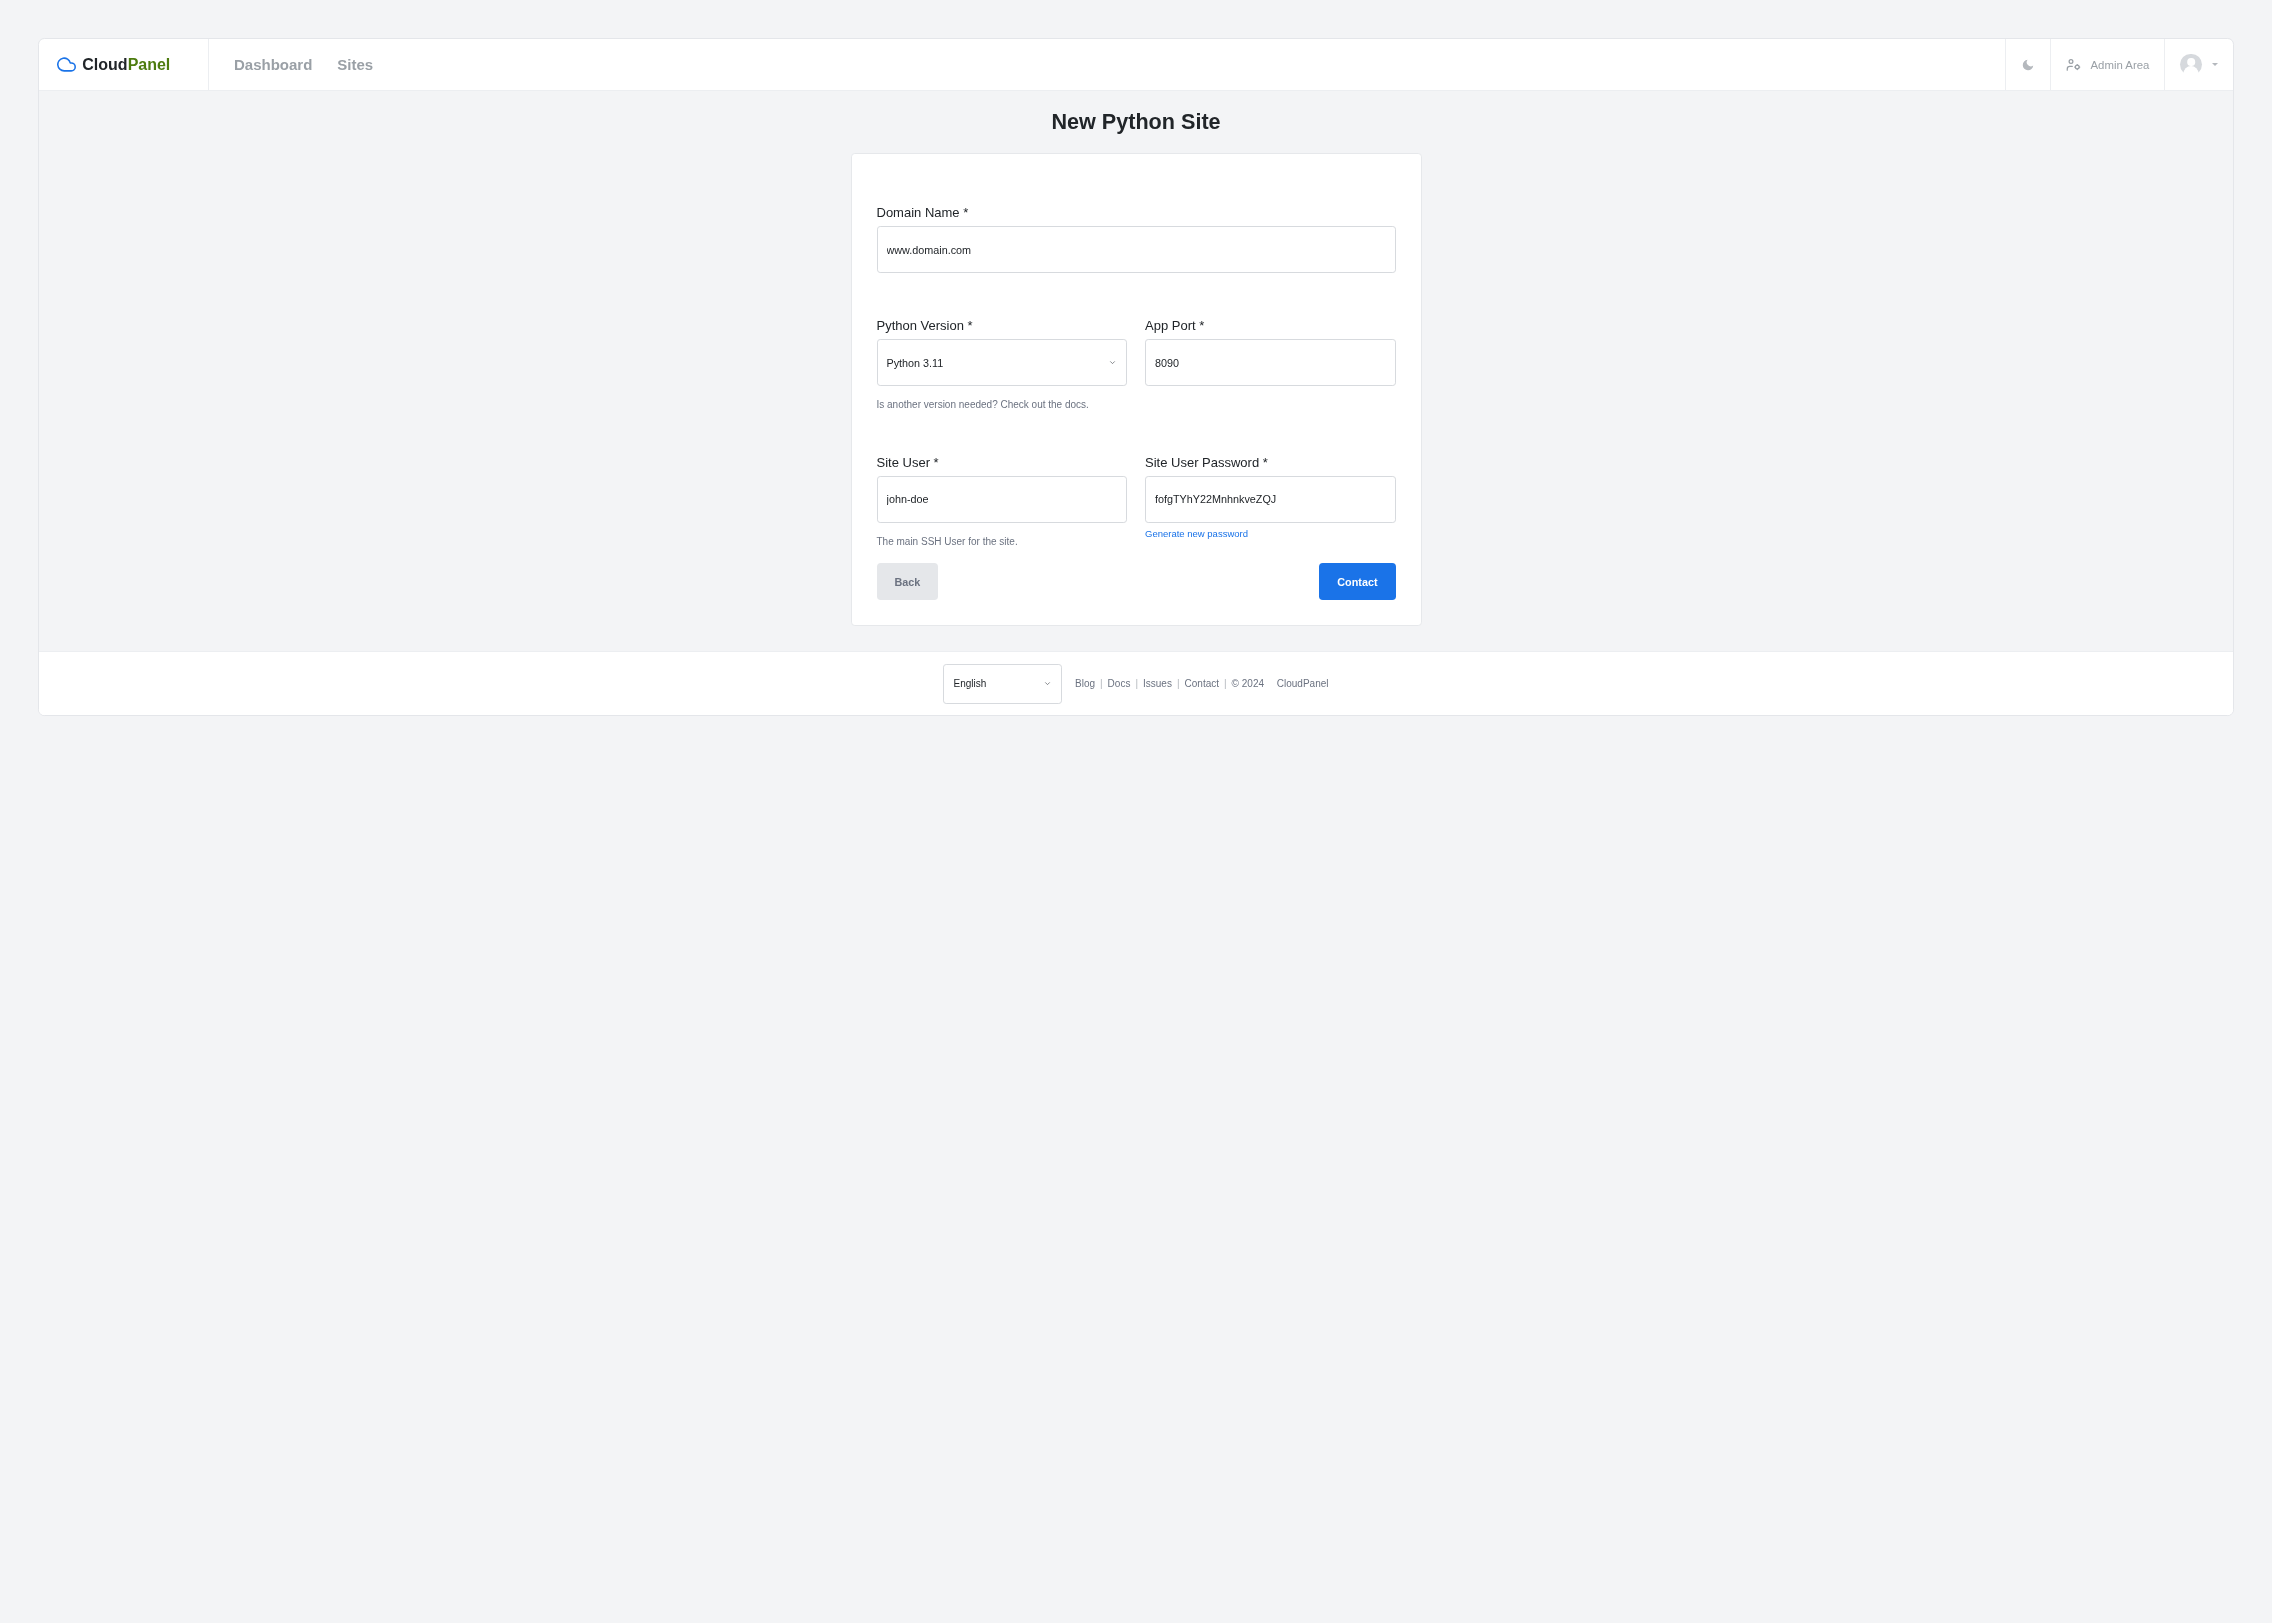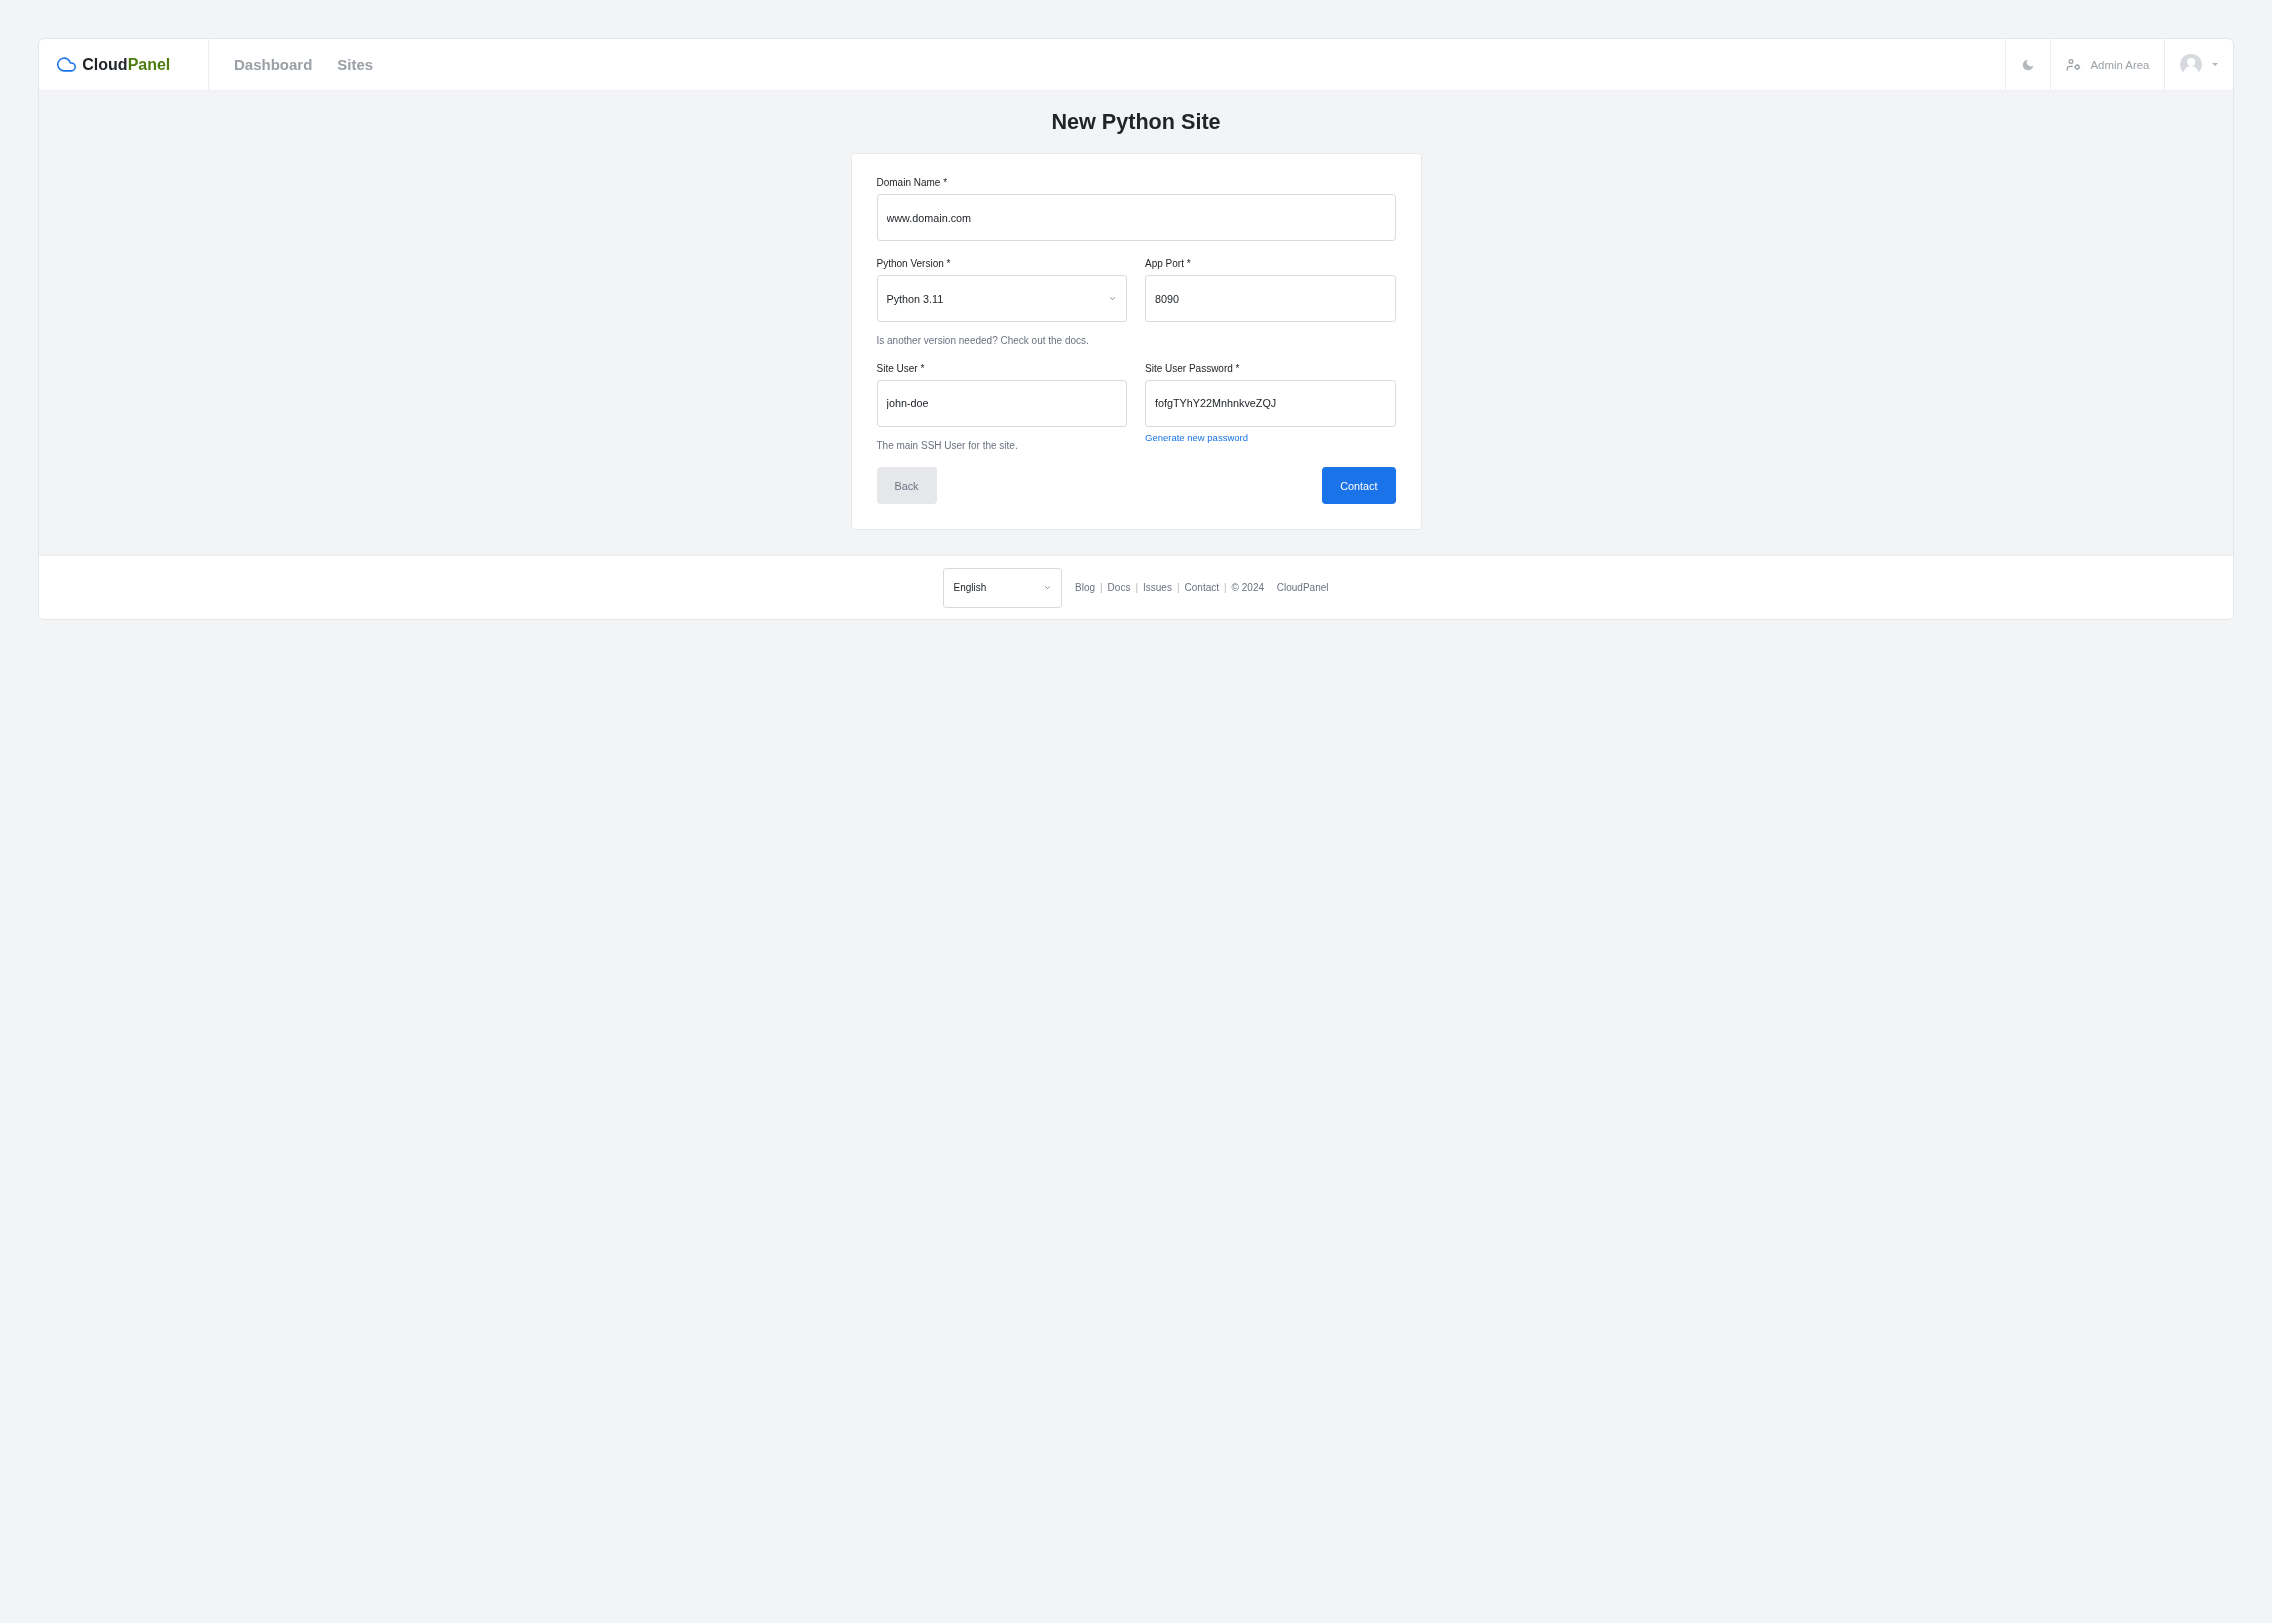--- a/index.html
+++ b/index.html
@@ -91,41 +91,41 @@
   background: #fff;
   border: 0.6px solid #e6e8eb;
   border-radius: 3.8px;
   width: 571px;
   margin: 0 auto;
   padding: 23px 25px 25px;
 }
 .form-row { display: flex; gap: 18px; margin-bottom: 16.5px; }
 .form-group { flex: 1; display: flex; flex-direction: column; }
 .full { flex: 0 0 100%; }
-label { font-size: 10px; color: #212529; margin-bottom: 6.3px; }
+label { font-size: 13px; color: #212529; margin-bottom: 6.3px; margin-top: 28px; }
 .input, .select-box {
   height: 47px;
   border: 0.6px solid #d7dade;
   border-radius: 3.2px;
   padding: 0 9px;
   font-size: 10.8px;
   color: #212529;
   background: #fff;
   display: flex;
   align-items: center;
   width: 100%;
   outline: none;
 }
 .select-box { justify-content: space-between; cursor: pointer; }
 .hint { color: #6b7280; font-size: 10px; margin-top: 13px; }
 .link-hint { color: #1a73e8; font-size: 9.5px; margin-top: 5px; cursor: pointer; }
 .actions { display: flex; justify-content: space-between; margin-top: 14px; }
 .btn {
   height: 37px; padding: 0 18px; border-radius: 3.8px; border: none;
-  font-size: 10.8px; font-weight: 400; cursor: pointer;
+  font-size: 10.8px; font-weight: 700; cursor: pointer;
 }
 .btn-back { background: #e5e7ea; color: #6b7280; }
 .btn-create { background: #1a73e8; color: #fff; }
 .footer {
   background: #fff;
   border-top: 0.6px solid #eceef1;
   padding: 11.4px 0;
   display: flex;
   align-items: center;
   justify-content: center;

